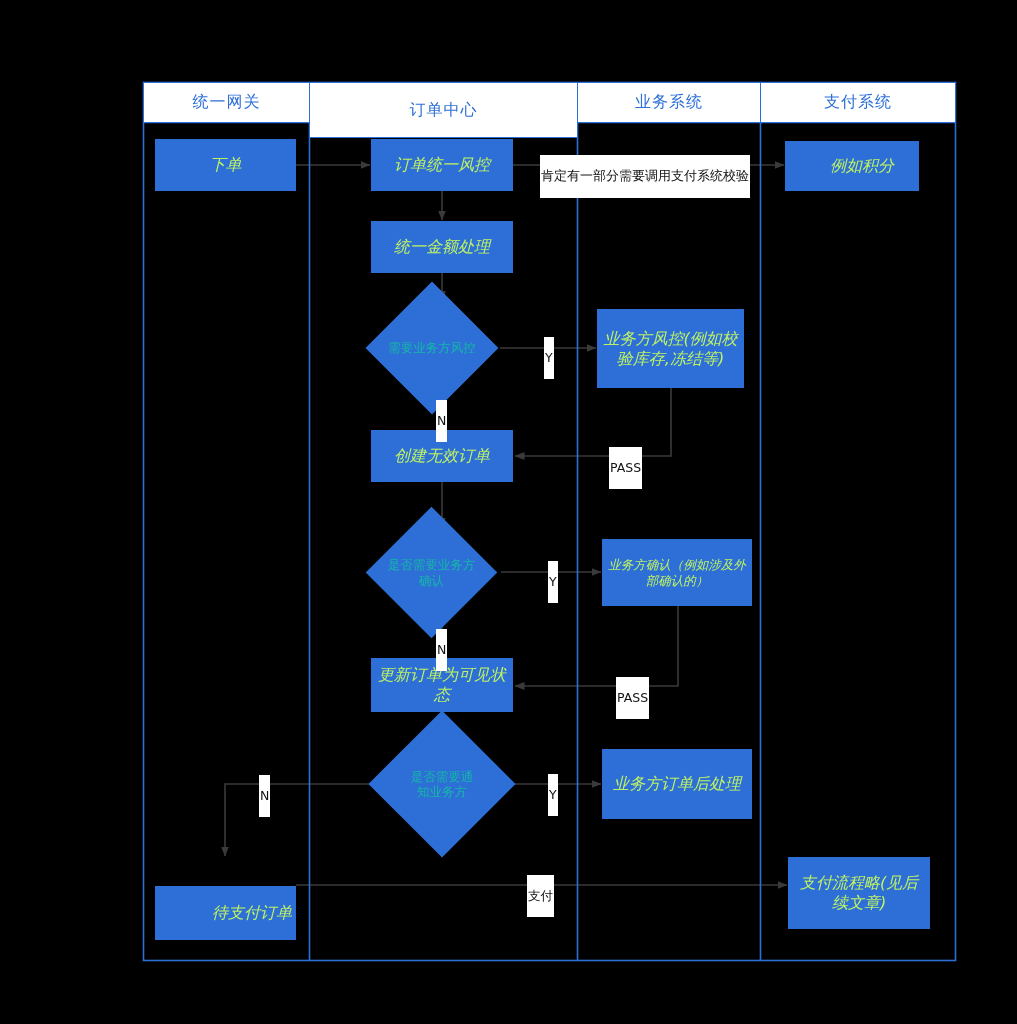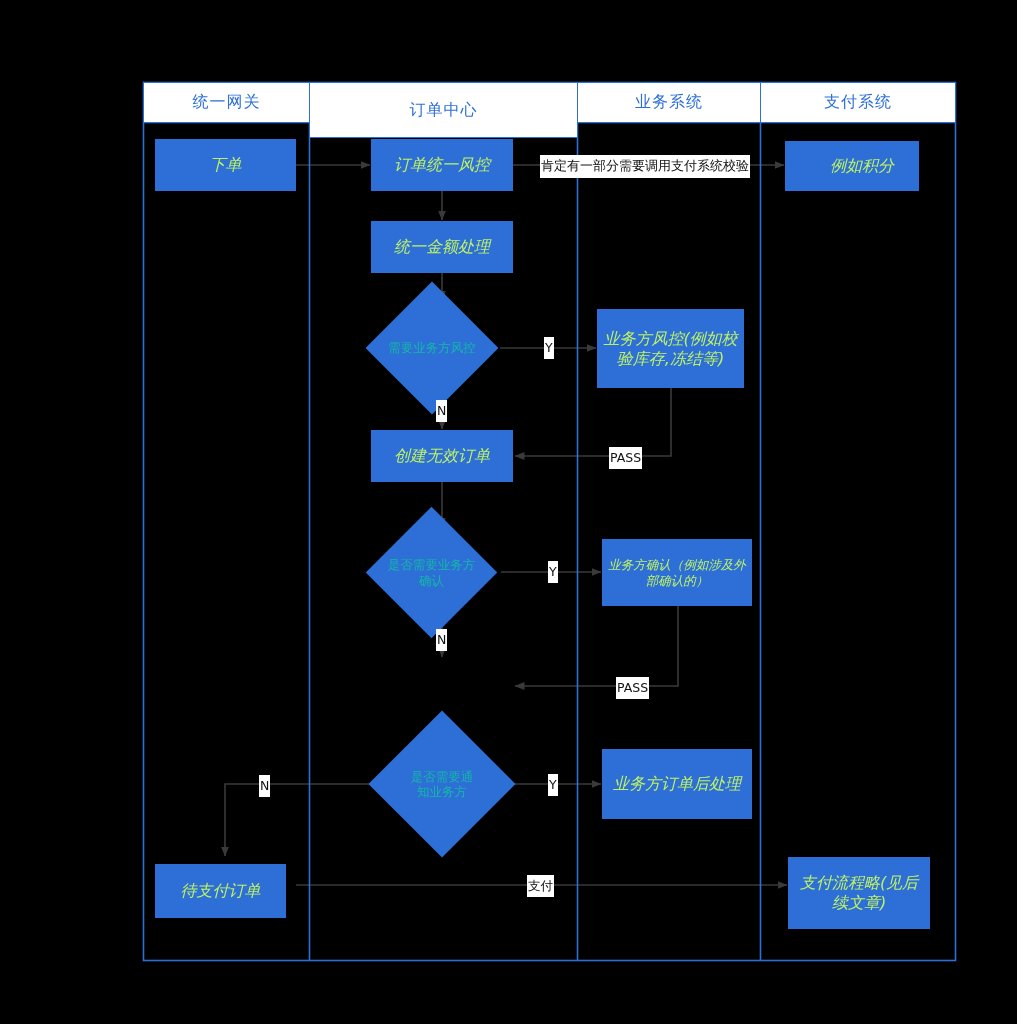--- a/index.html
+++ b/index.html
@@ -18,21 +18,21 @@
   .node.sm{font-size:12.5px;}
   .node.md{font-size:16px;}
 
   .diamond{position:absolute;display:flex;align-items:center;justify-content:center;
     text-align:center;color:#14b8a6;line-height:1.22;}
   .diamond .dshape{position:absolute;left:0;top:0;width:100%;height:100%;
     background:#2d6fd6;transform:rotate(45deg);}
   .diamond .dtext{position:relative;z-index:2;padding:0 2px;}
 
   .edge-label{position:absolute;background:#ffffff;color:#111111;
-    font-size:12.5px;line-height:1.15;padding:4px 1px;white-space:nowrap;z-index:5;}
+    font-size:12.5px;line-height:1.15;padding:14px 1px;white-space:nowrap;z-index:5;}
   .edge-label.lat{font-size:13px;}
 </style>
 </head>
 <body>
 
 <div id="stage">
 
   <svg id="flow" viewBox="0 0 1017 1024">
     <defs>
       <marker id="ah" markerWidth="10" markerHeight="8" refX="9.5" refY="4" orient="auto" markerUnits="userSpaceOnUse">
@@ -103,22 +103,25 @@
   </div>
 
   <div class="node md" style="left:371px;top:221px;width:142px;height:52px;">
     <span>统一金额处理</span>
   </div>
 
   <div class="node md" style="left:371px;top:430px;width:142px;height:52px;">
     <span>创建无效订单</span>
   </div>
 
+  <div class="node md" style="left:371px;top:658px;width:142px;height:54px;">
+    <span>更新订单为可见状态</span>
+  </div>
 
-  <div class="node md" style="left:155px;top:864px;width:131px;height:54px;">
+  <div class="node md" style="left:155px;top:886px;width:141px;height:54px;justify-content:flex-end;">
     <span>待支付订单</span>
   </div>
 
   <div class="node md" style="left:597px;top:309px;width:147px;height:79px;">
     <span>业务方风控(例如校验库存,冻结等)</span>
   </div>
 
   <div class="node sm" style="left:602px;top:539px;width:150px;height:67px;">
     <span>业务方确认（例如涉及外部确认的）</span>
   </div>

